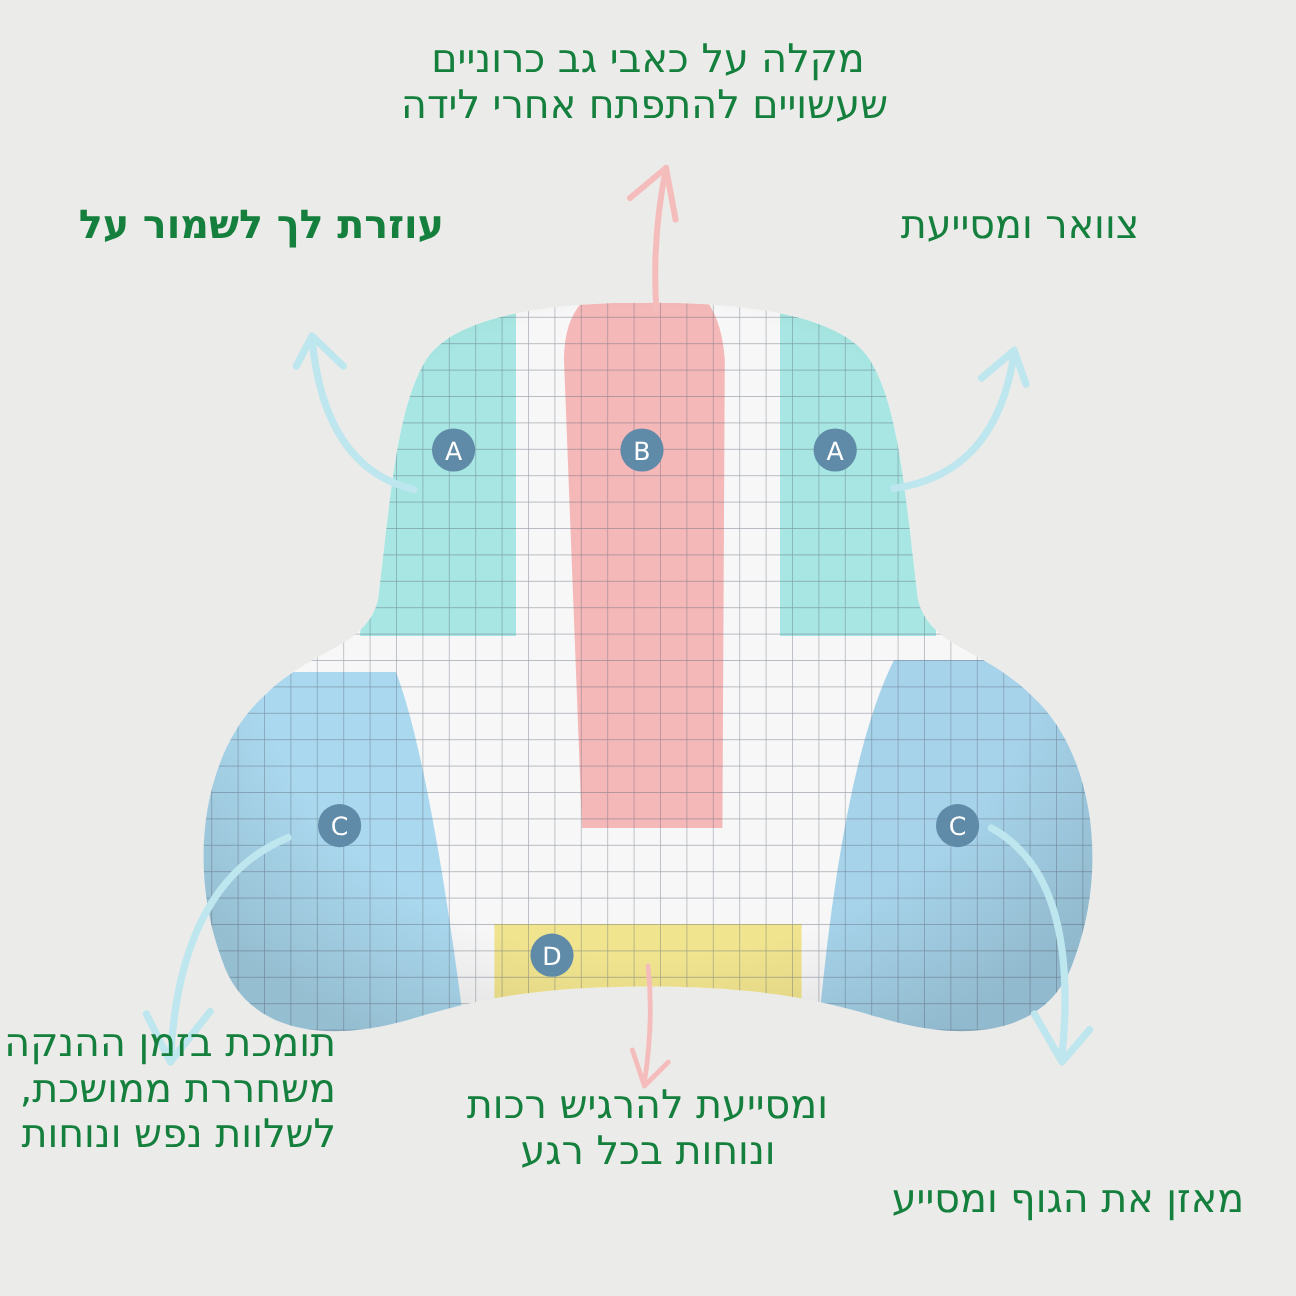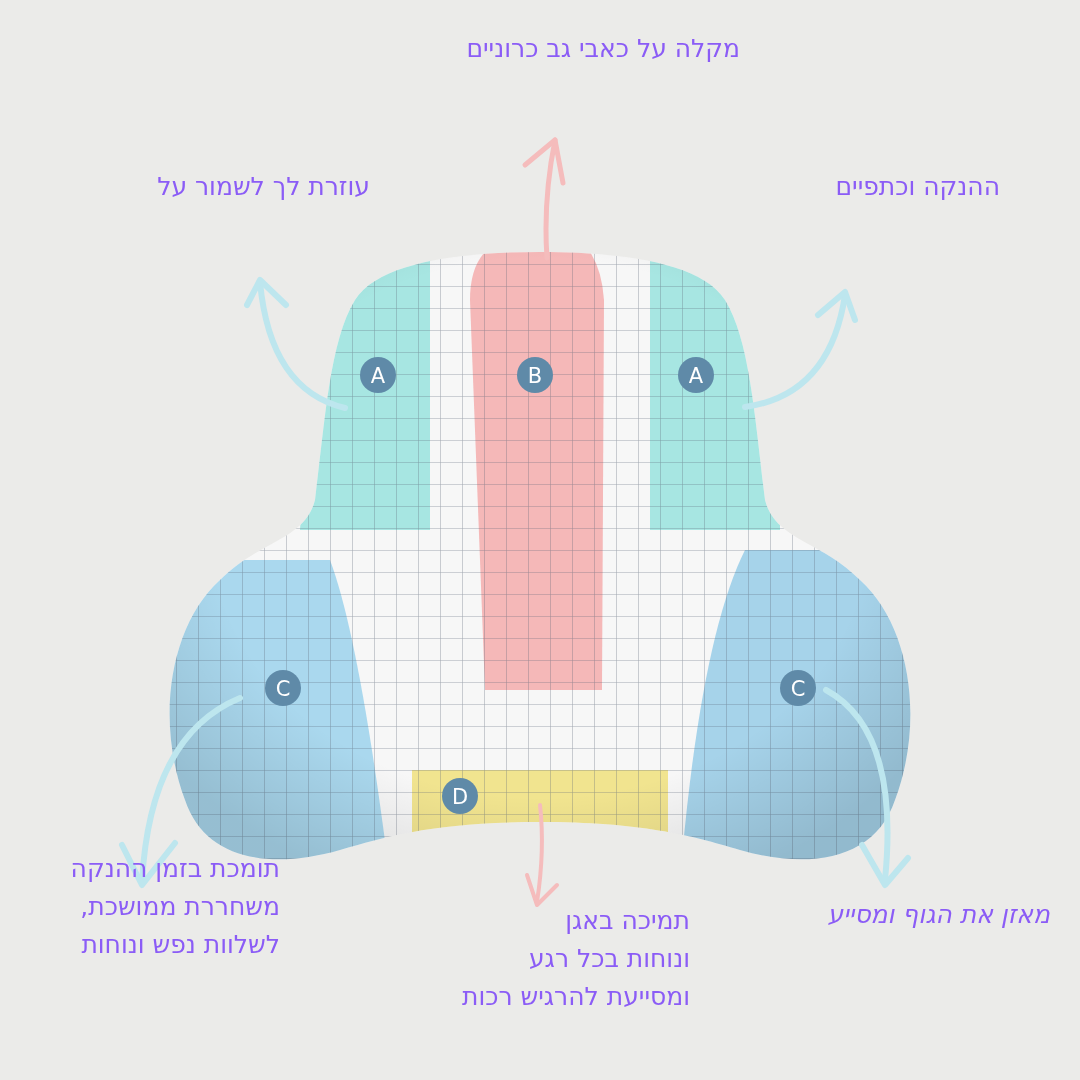--- a/index.html
+++ b/index.html
@@ -5,33 +5,33 @@
   html, body { margin: 0; padding: 0; }
   body {
     width: 1080px; height: 1080px; overflow: hidden;
     background: #ebebe9;
     font-family: "DejaVu Sans", "Liberation Sans", sans-serif;
     position: relative;
   }
   .caption {
     position: absolute;
     direction: rtl;
-    text-align: right;
-    color: #8b5cf6;
-    font-size: 25px;
+    text-align: center;
+    color: #15803d;
+    font-size: 33px;
     line-height: 38px;
     white-space: nowrap;
   }
   .caption div { display: block; }
   #cap-top { left: 340px; width: 400px; top: 30px; }
-  #cap-tl { left: 100px; width: 270px; top: 168px; }
+  #cap-tl { left: 100px; width: 270px; top: 168px; font-weight: bold; }
   #cap-tr { left: 700px; width: 300px; top: 168px; }
   #cap-bl { left: 20px; width: 260px; top: 850px; }
   #cap-bc { left: 390px; width: 300px; top: 902px; }
-  #cap-br { left: 730px; width: 320px; top: 896px; font-style: italic; }
+  #cap-br { left: 730px; width: 320px; top: 980px; }
   svg.diagram { position: absolute; left: 0; top: 0; }
   .badge-text {
     font-family: "DejaVu Sans", "Liberation Sans", sans-serif;
     font-size: 21px; fill: #ffffff; text-anchor: middle;
     dominant-baseline: central;
   }
 </style>
 </head>
 <body>
 
@@ -133,37 +133,37 @@
 
     <g stroke="#f5bcbc" stroke-width="4">
       <path d="M 540 805 Q 545 850 537 902"></path>
       <path d="M 527 875 L 537 905 L 557 885"></path>
     </g>
   </g>
 </svg>
 
 <div class="caption" id="cap-top">
   <div>מקלה על כאבי גב כרוניים</div>
+  <div>שעשויים להתפתח אחרי לידה</div>
 </div>
 
 <div class="caption" id="cap-tl">
   <div>עוזרת לך לשמור על</div>
 </div>
 
 <div class="caption" id="cap-tr">
-  <div>ההנקה וכתפיים</div>
+  <div>צוואר ומסייעת</div>
 </div>
 
 <div class="caption" id="cap-bl">
   <div>תומכת בזמן ההנקה</div>
   <div>משחררת ממושכת,</div>
   <div>לשלוות נפש ונוחות</div>
 </div>
 
 <div class="caption" id="cap-bc">
-  <div>תמיכה באגן</div>
+  <div>ומסייעת להרגיש רכות</div>
   <div>ונוחות בכל רגע</div>
-  <div>ומסייעת להרגיש רכות</div>
 </div>
 
 <div class="caption" id="cap-br">
   <div>מאזן את הגוף ומסייע</div>
 </div>
 
 </body></html>

